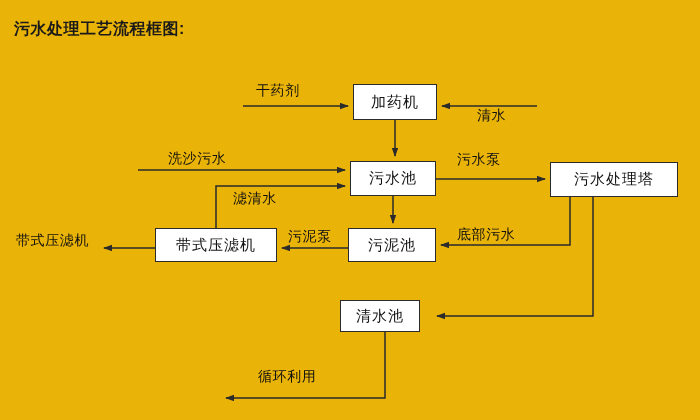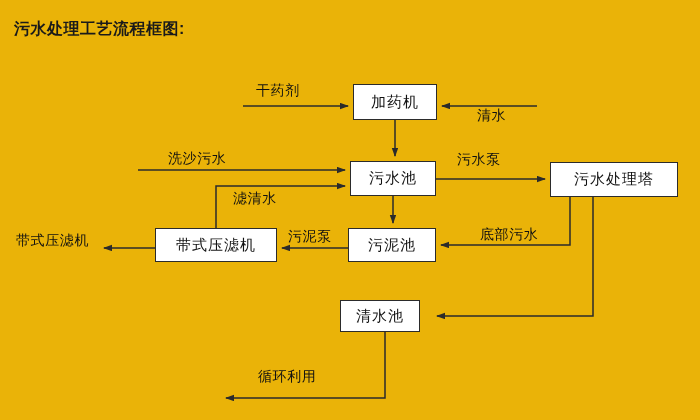--- a/index.html
+++ b/index.html
@@ -126,21 +126,21 @@
   <div class="edge-label" style="left:256px; top:82px;">干药剂</div>
 
   <div class="edge-label" style="left:477px; top:82px;margin-top:25px;">清水</div>
 
   <div class="edge-label" style="left:168px; top:150px;">洗沙污水</div>
 
   <div class="edge-label" style="left:457px; top:151px;text-align:center;">污水泵</div>
 
   <div class="edge-label" style="left:233px; top:190px;">滤清水</div>
 
-  <div class="edge-label" style="left:480px; top:226px;">底部污水</div>
+  <div class="edge-label" style="left:457px; top:226px;">底部污水</div>
 
   <div class="edge-label" style="left:288px; top:228px;">污泥泵</div>
 
   <div class="edge-label" style="left:16px; top:232px;">带式压滤机</div>
 
   <div class="edge-label" style="left:258px; top:368px;">循环利用</div>
 
 </div>
 
 </body></html>

